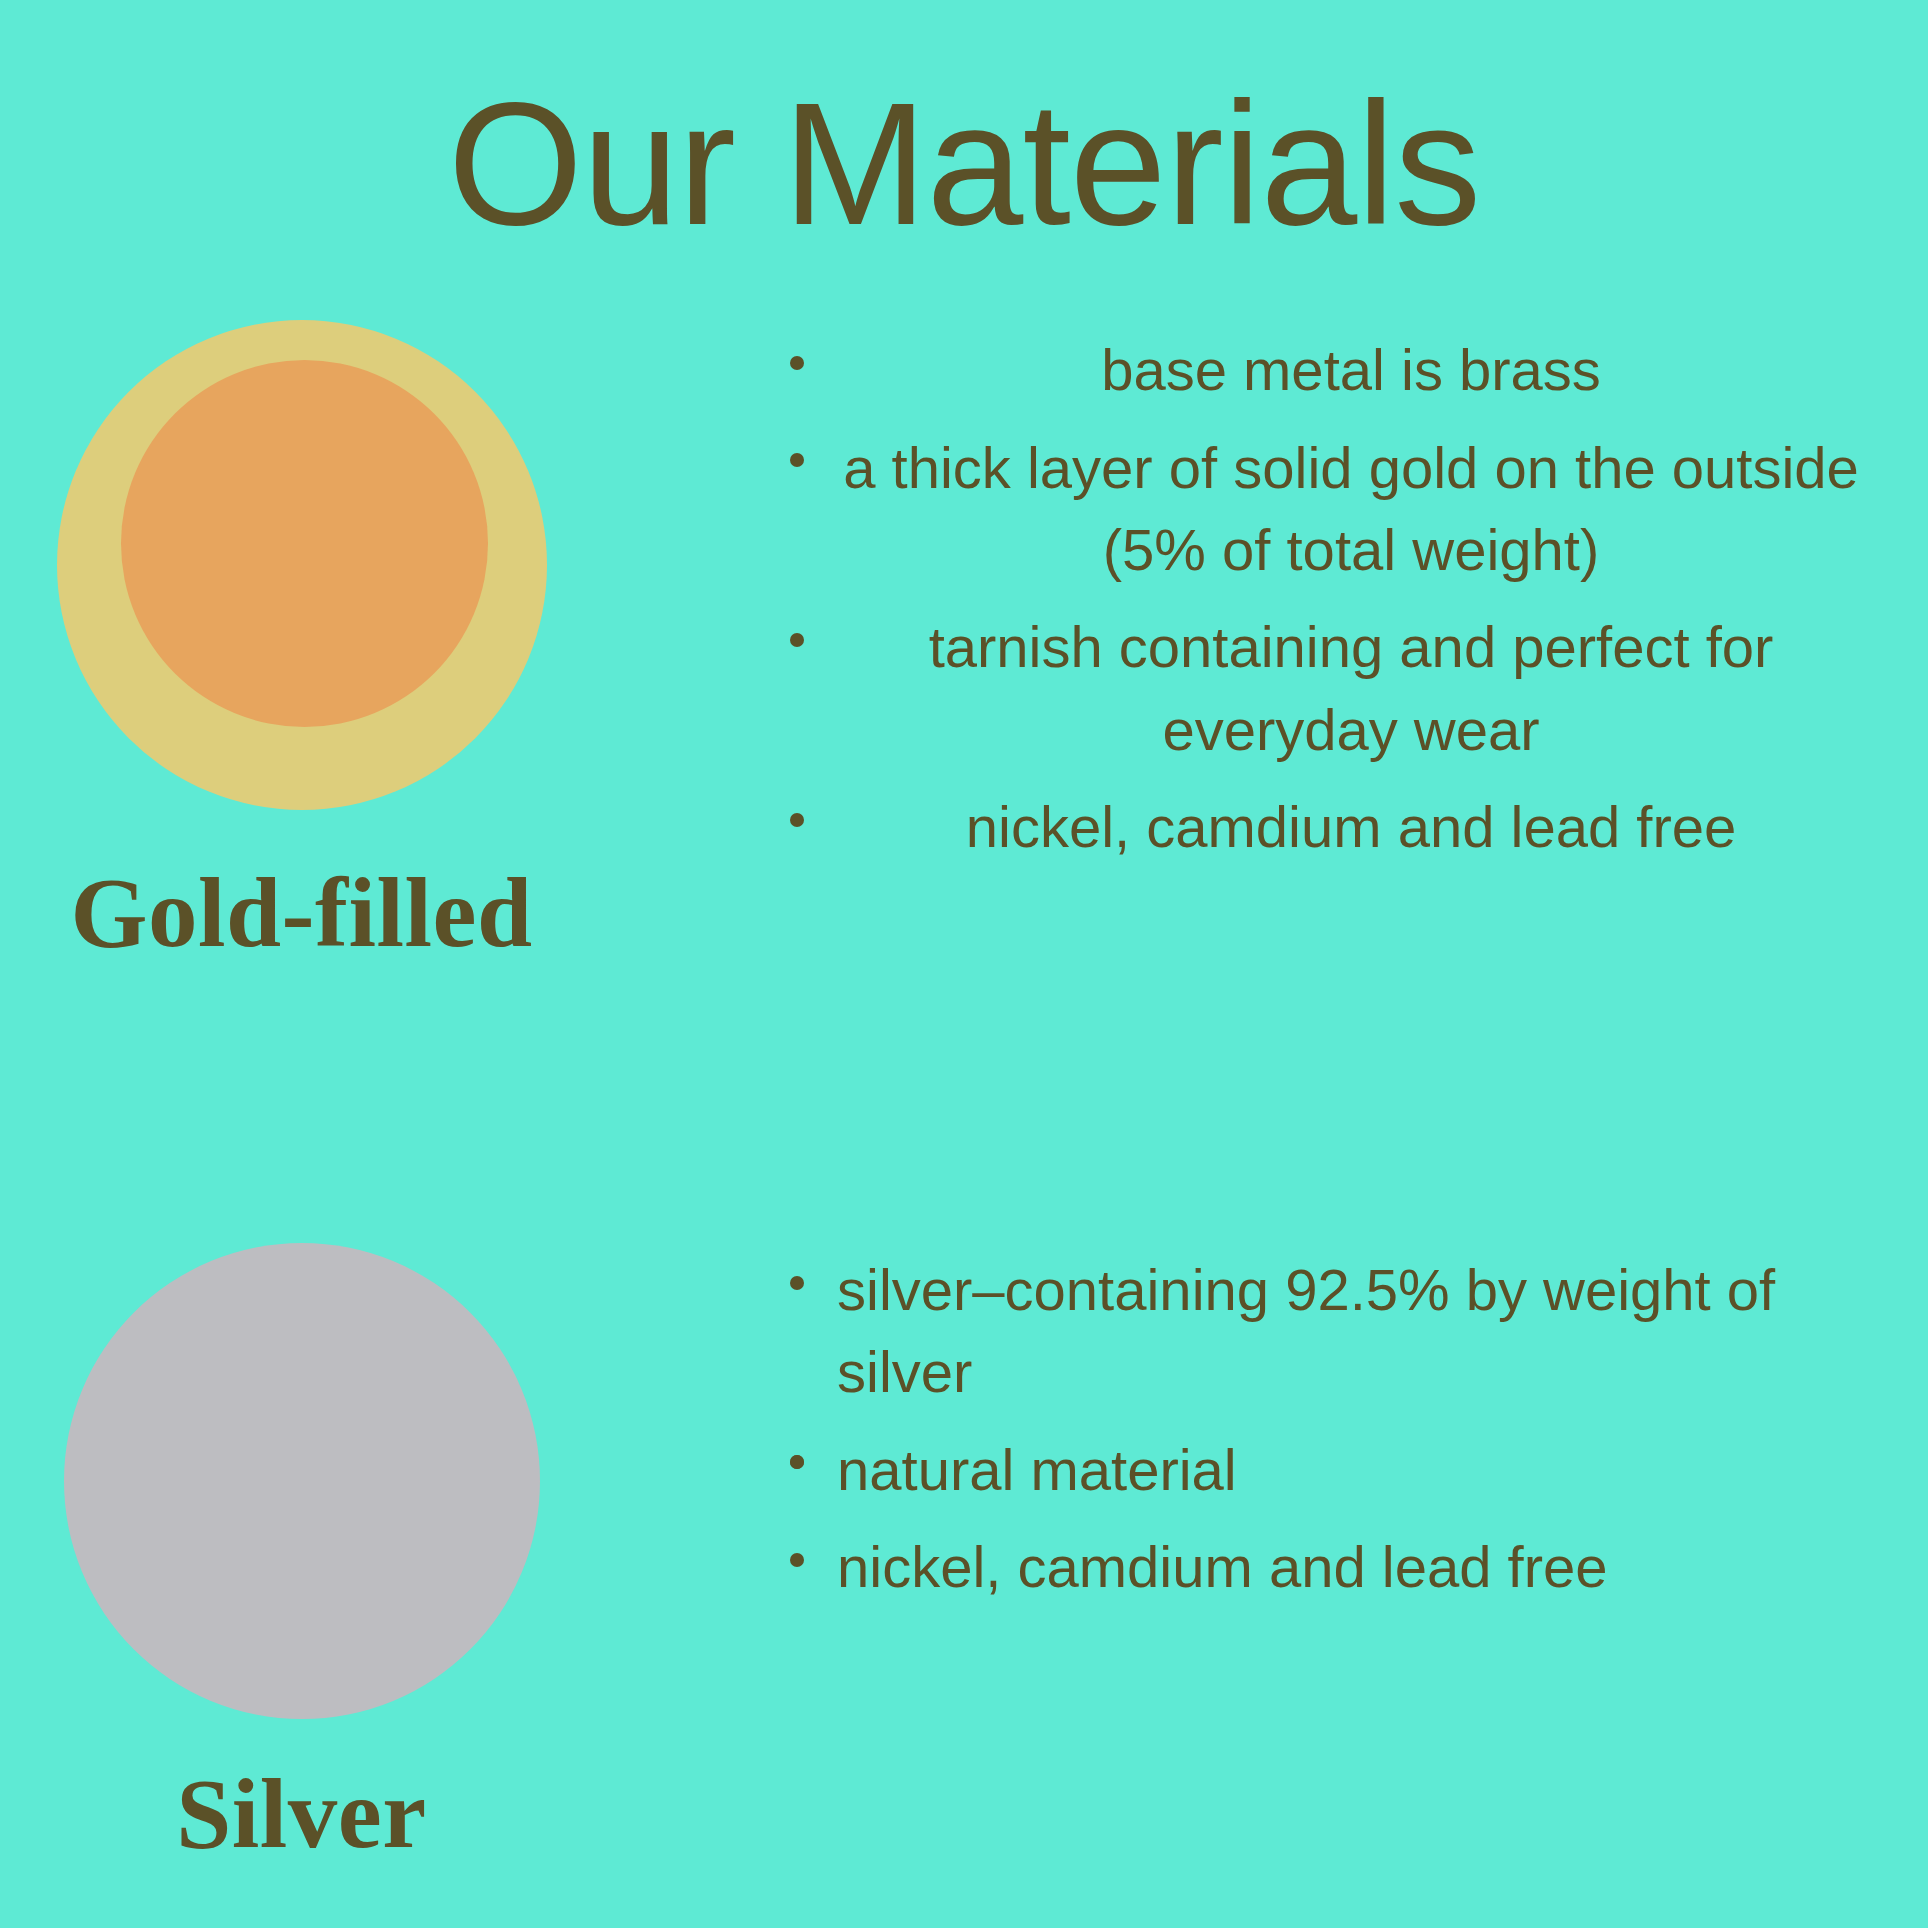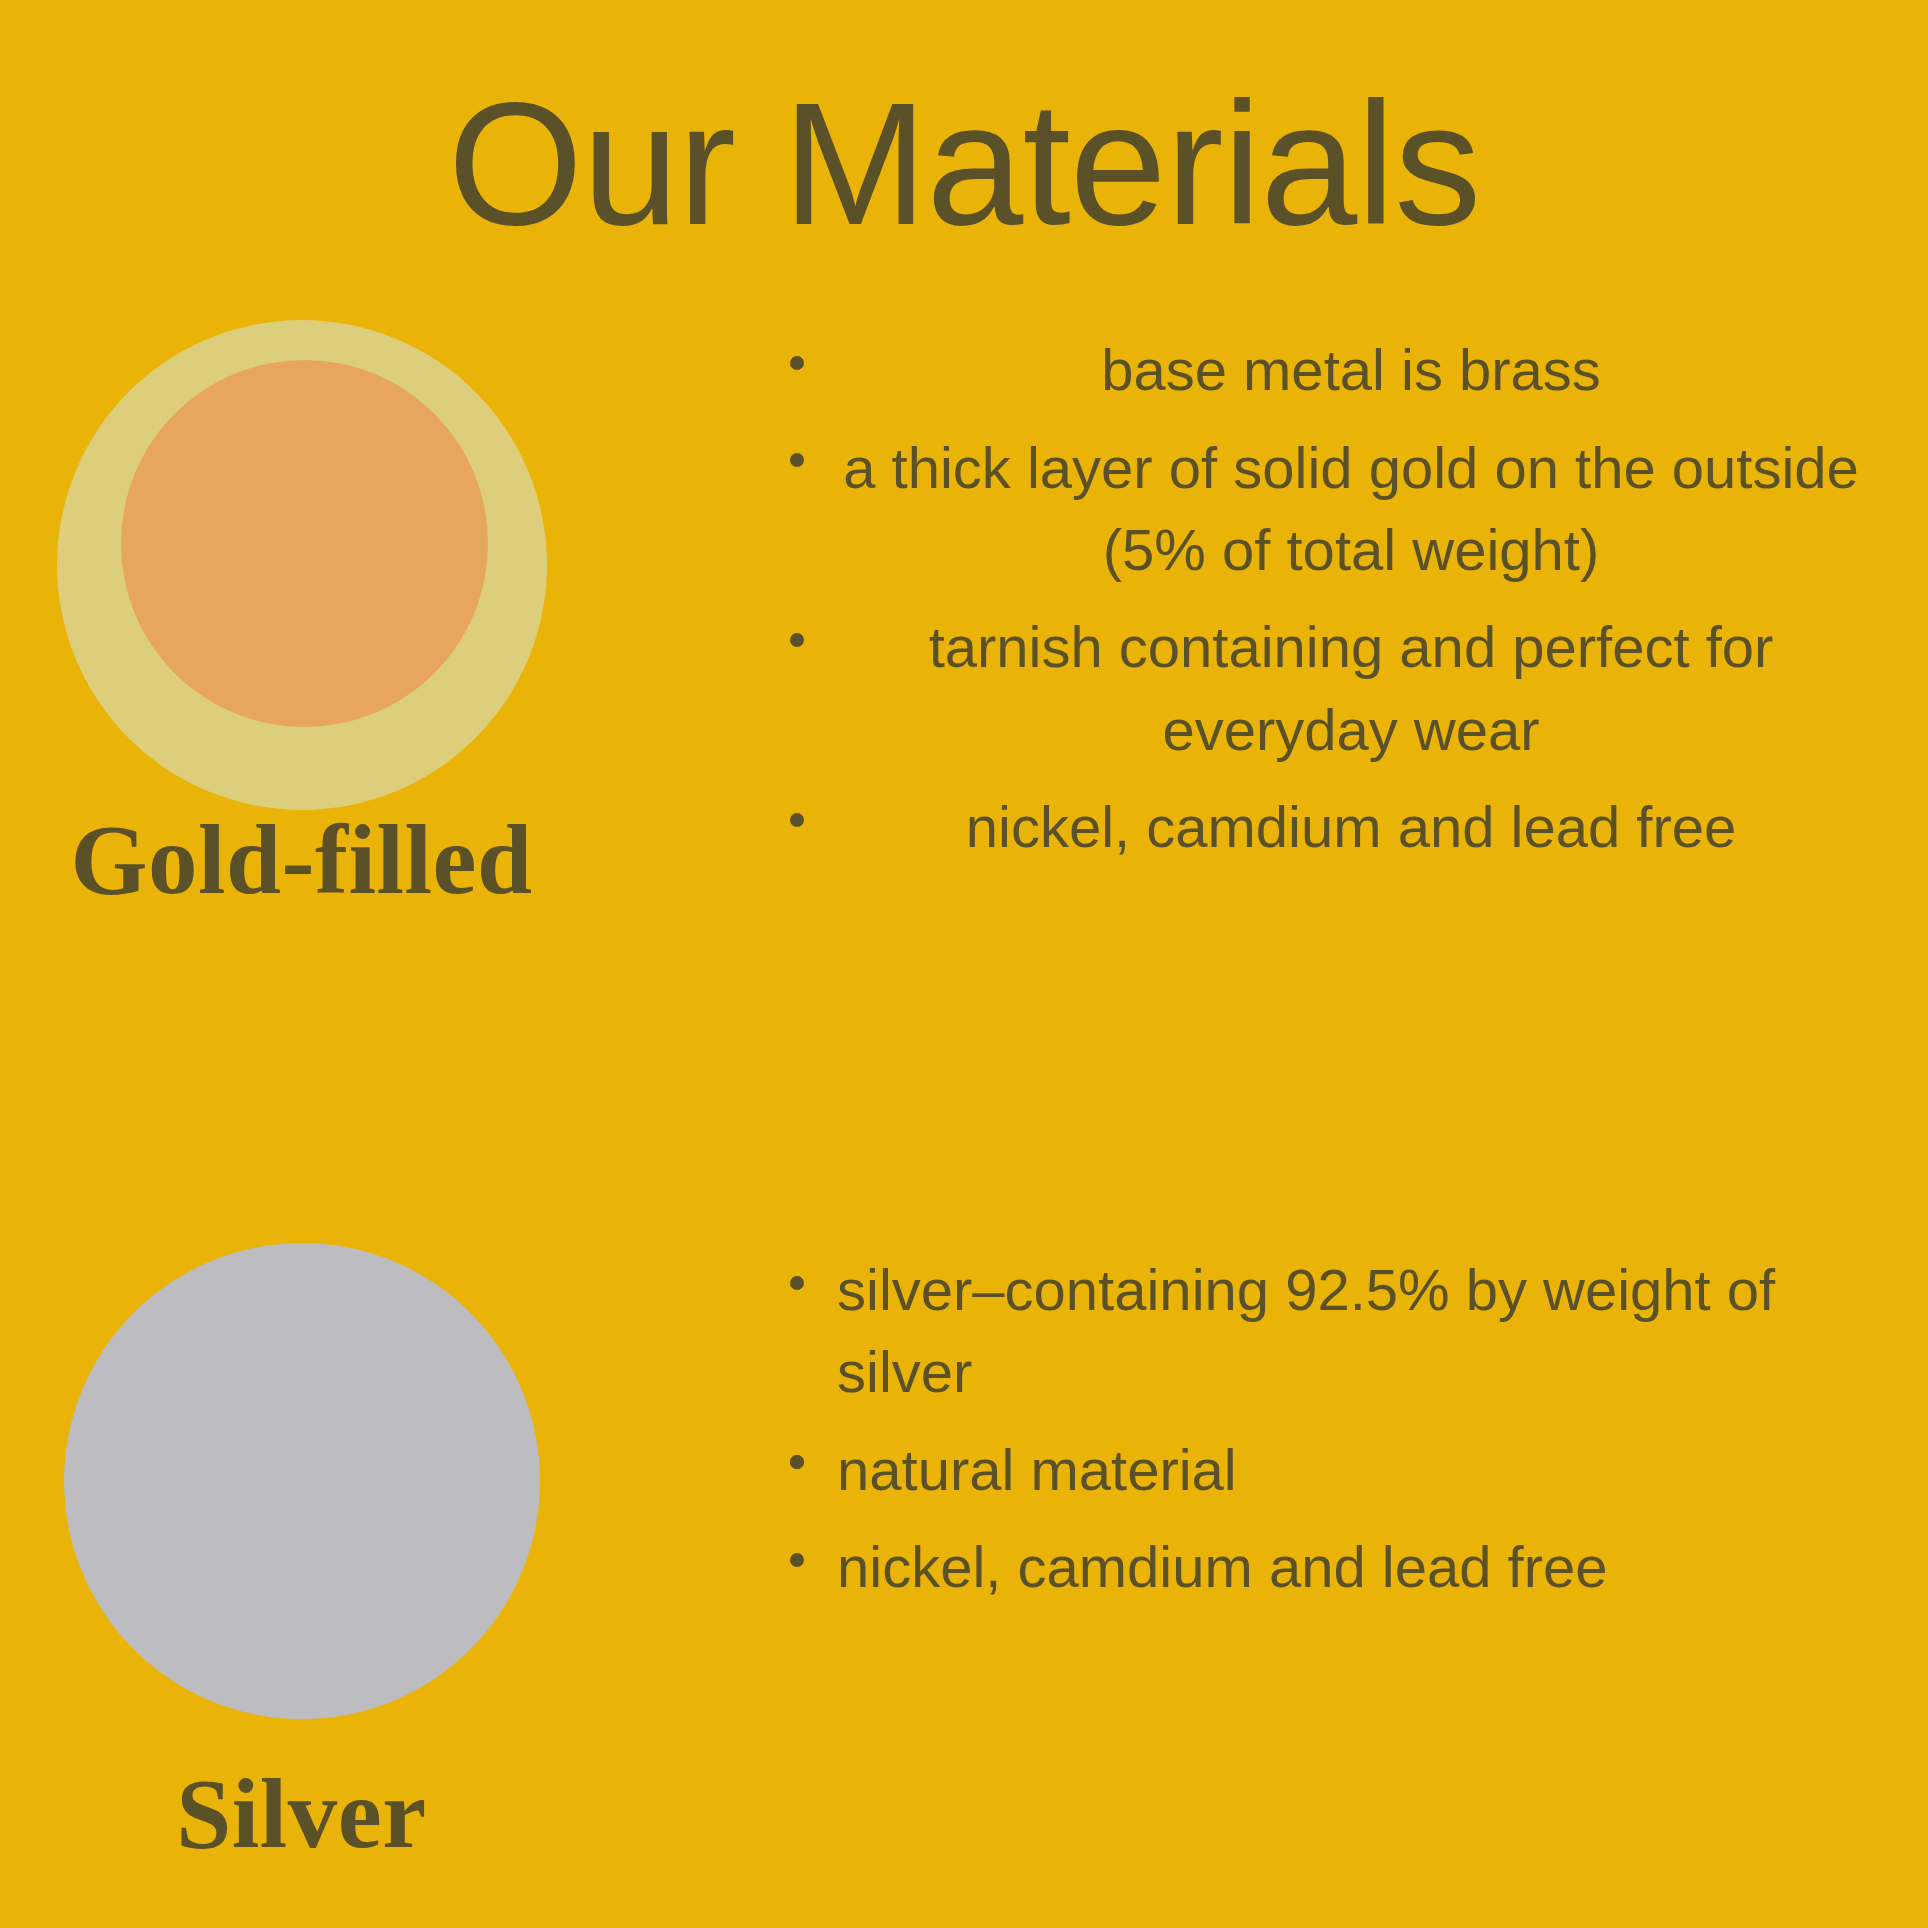--- a/index.html
+++ b/index.html
@@ -5,21 +5,21 @@
   html, body {
     margin: 0;
     padding: 0;
     background: #F3EDD7;
   }
 
   #page {
     position: relative;
     width: 1928px;
     height: 1928px;
-    background: #eab308;
+    background: #5eead4;
     overflow: hidden;
     font-family: "Liberation Sans", sans-serif;
   }
 
   
   .page-title {
     position: absolute;
     top: 73px;
     left: 0;
     width: 1928px;
@@ -87,21 +87,21 @@
   .swatch-label {
     width: 603px;
     text-align: center;
     font-family: "Liberation Serif", serif;
     font-weight: bold;
     font-size: 99px;
     color: #5B5128;
     letter-spacing: 0.5px;
     line-height: 1;
   }
-  .swatch-label-gold   { }
+  .swatch-label-gold   { margin-top: 53px; }
   .swatch-label-silver { margin-top: 45px; text-align: center; }
 
   
   .bullets {
     position: absolute;
     left: 782px;
     width: 1083px;
     list-style: none;
     margin: 0;
     padding: 0;

